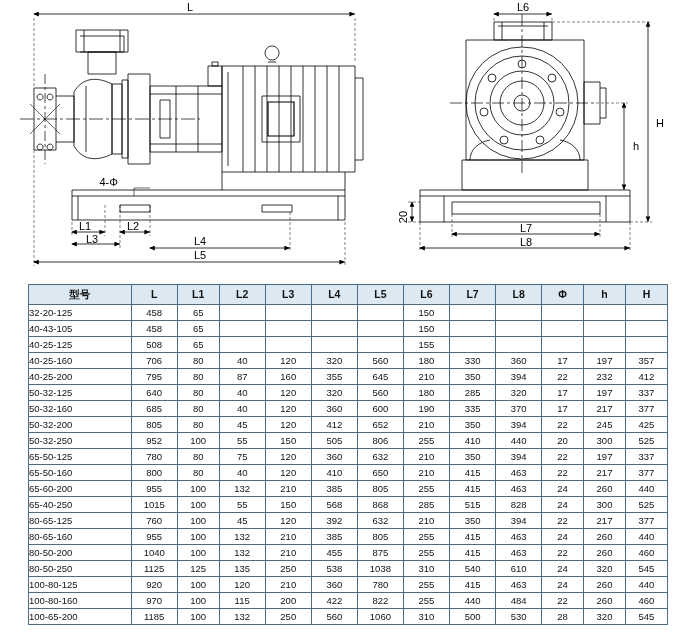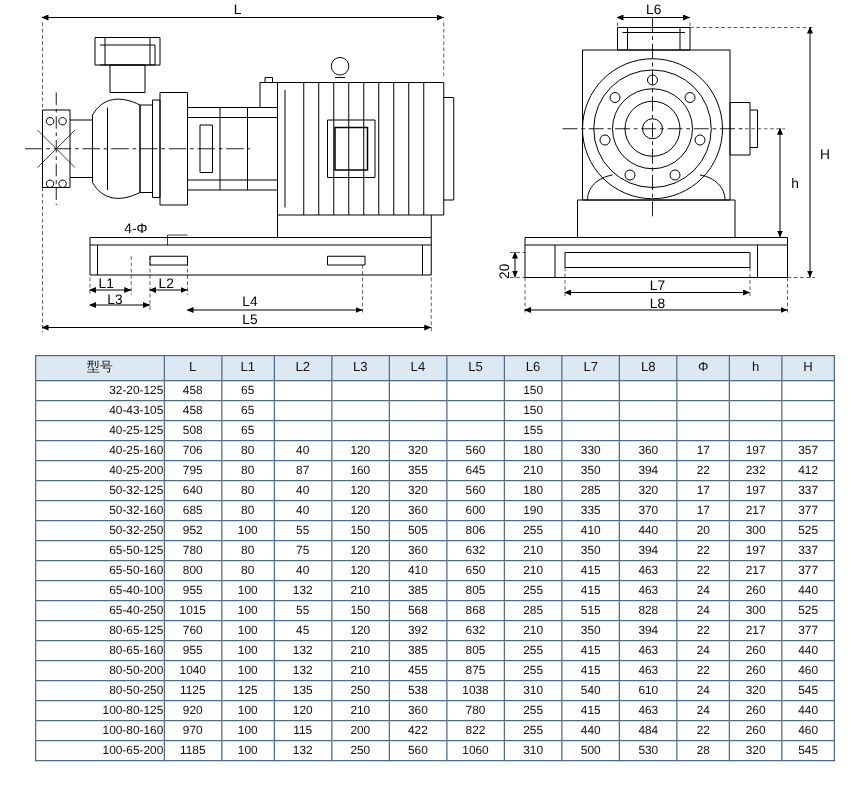--- a/index.html
+++ b/index.html
@@ -38,27 +38,27 @@
     border: 1px solid #4b6b86;
     text-align: center;
     height: 15px;
     padding: 0;
     line-height: 15px;
     font-weight: normal;
     color: #111;
   }
   table.spec thead th {
     background: #dce9f2;
-    font-weight: normal;
+    font-weight: bold;
     height: 19px;
     line-height: 19px;
     font-size: 10.5px;
   }
   table.spec tbody td:first-child {
-    text-align: right;
+    text-align: left;
   }
   .dim-label {
     font-size: 11px;
     fill: #000;
     font-family: "Liberation Sans", sans-serif;
   }
 </style>
 </head>
 <body>
 
@@ -350,20 +350,35 @@
           <td>360</td>
           <td>600</td>
           <td>190</td>
           <td>335</td>
           <td>370</td>
           <td>17</td>
           <td>217</td>
           <td>377</td>
         </tr>
         <tr>
+          <td>50-32-200</td>
+          <td>805</td>
+          <td>80</td>
+          <td>45</td>
+          <td>120</td>
+          <td>412</td>
+          <td>652</td>
+          <td>210</td>
+          <td>350</td>
+          <td>394</td>
+          <td>22</td>
+          <td>245</td>
+          <td>425</td>
+        </tr>
+        <tr>
           <td>50-32-250</td>
           <td>952</td>
           <td>100</td>
           <td>55</td>
           <td>150</td>
           <td>505</td>
           <td>806</td>
           <td>255</td>
           <td>410</td>
           <td>440</td>
@@ -395,21 +410,21 @@
           <td>410</td>
           <td>650</td>
           <td>210</td>
           <td>415</td>
           <td>463</td>
           <td>22</td>
           <td>217</td>
           <td>377</td>
         </tr>
         <tr>
-          <td>65-40-100</td>
+          <td>65-60-200</td>
           <td>955</td>
           <td>100</td>
           <td>132</td>
           <td>210</td>
           <td>385</td>
           <td>805</td>
           <td>255</td>
           <td>415</td>
           <td>463</td>
           <td>24</td>

